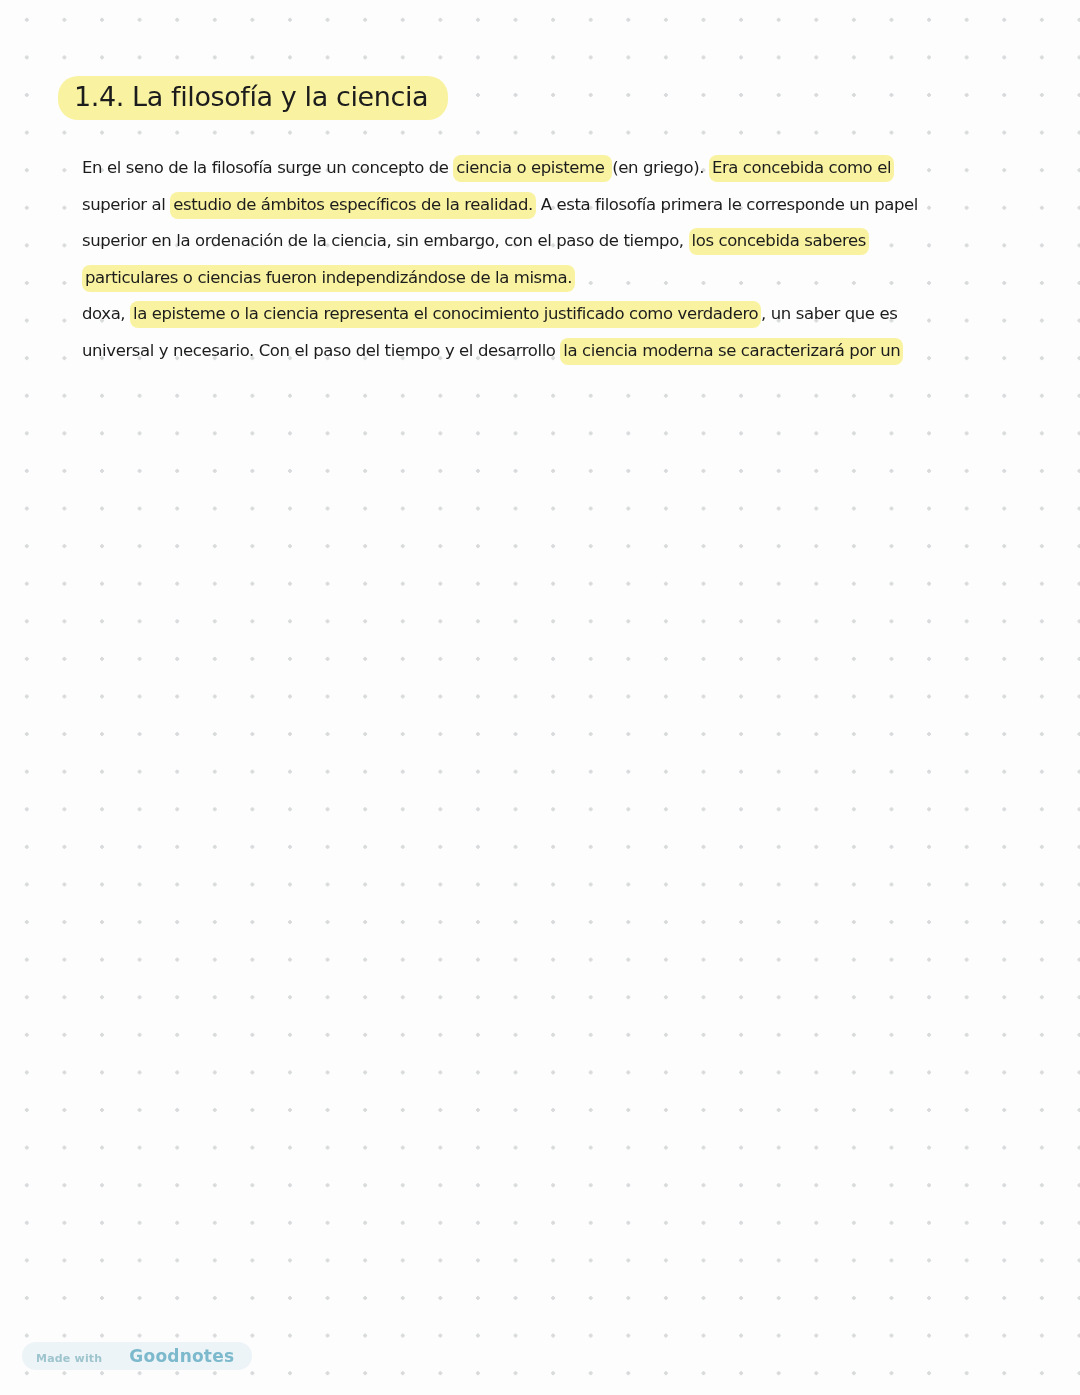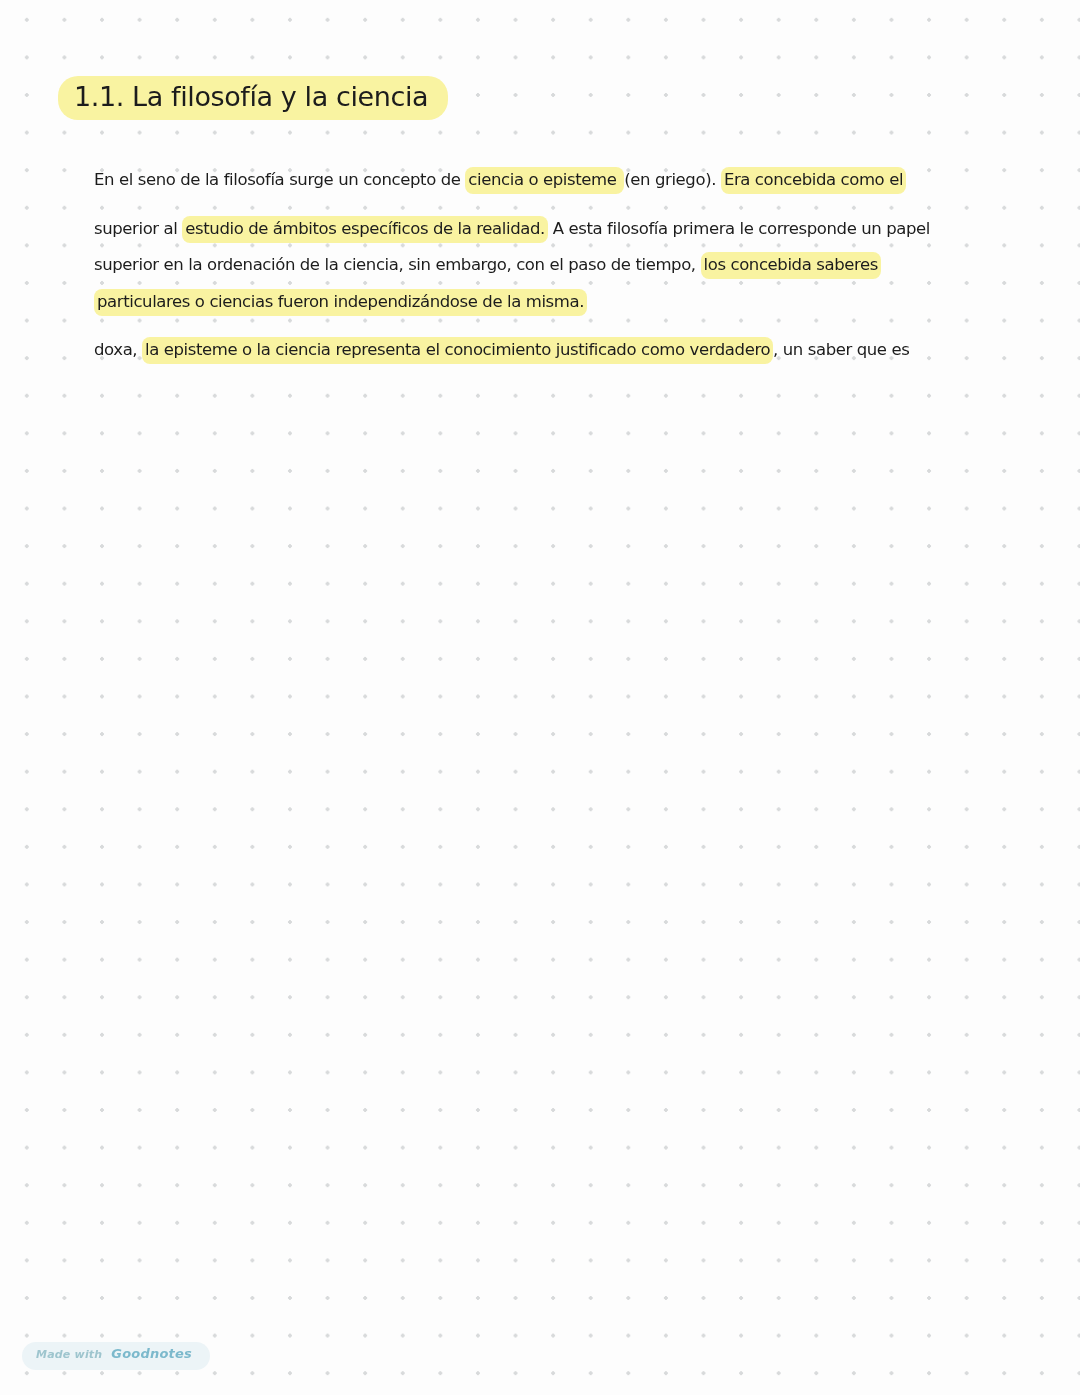--- a/index.html
+++ b/index.html
@@ -42,78 +42,78 @@
   .note-body {
     position: absolute;
     left: 82px;
     top: 150px;
     width: 995px;
     font-size: 16.5px;
     letter-spacing: -0.4px;
     line-height: 36.6px;
     white-space: nowrap;
   }
-  .paragraph { margin: 12px; }
+  .paragraph { margin: 0; }
   .line { height: 36.6px; }
   .seg { white-space: pre; }
   .seg.hl {
     background: var(--highlight);
     padding: 3px 3px 5px 3px;
     border-radius: 8px;
     box-decoration-break: clone;
     -webkit-box-decoration-break: clone;
   }
 
   .badge {
     position: absolute;
     left: 22px;
     top: 1342px;
     height: 28px;
     display: inline-flex;
     align-items: baseline;
-    gap: 9px;
+    gap: 27px;
     background: var(--badge-background);
     border-radius: 14px;
     padding: 4px 18px 6px 14px;
     cursor: pointer;
-    font-style: italic;
   }
   .badge-prefix {
     font-size: 11px;
     font-weight: 600;
     color: var(--badge-prefix);
     letter-spacing: 0.2px;
   }
   .badge-brand {
-    font-size: 13px;
+    font-size: 17px;
     font-weight: 600;
     color: var(--badge-brand);
     letter-spacing: 0.2px;
   }
 </style>
 </head>
 <body>
 
 <div class="page">
 
   <div class="title-wrap">
-    <span class="hl-pill">1.1. La filosofía y la ciencia</span>
+    <span class="hl-pill">1.4. La filosofía y la ciencia</span>
   </div>
 
   <div class="note-body">
       <div class="paragraph">
         <div class="line"><span class="seg">En el seno de la filosofía surge un concepto de </span><span class="seg hl">ciencia o episteme </span><span class="seg">(en griego). </span><span class="seg hl">Era concebida como el</span></div>
       </div>
       <div class="paragraph">
         <div class="line"><span class="seg">superior al </span><span class="seg hl">estudio de ámbitos específicos de la realidad.</span><span class="seg"> A esta filosofía primera le corresponde un papel</span></div>
         <div class="line"><span class="seg">superior en la ordenación de la ciencia, sin embargo, con el paso de tiempo, </span><span class="seg hl">los concebida saberes</span></div>
         <div class="line"><span class="seg hl">particulares o ciencias fueron independizándose de la misma.</span></div>
       </div>
       <div class="paragraph">
         <div class="line"><span class="seg">doxa, </span><span class="seg hl">la episteme o la ciencia representa el conocimiento justificado como verdadero</span><span class="seg">, un saber que es</span></div>
+        <div class="line"><span class="seg">universal y necesario. Con el paso del tiempo y el desarrollo </span><span class="seg hl">la ciencia moderna se caracterizará por un</span></div>
       </div>
     </div>
 
   <div class="badge">
     <span class="badge-prefix">Made with</span>
     <span class="badge-brand">Goodnotes</span>
   </div>
 
 </div>
 

